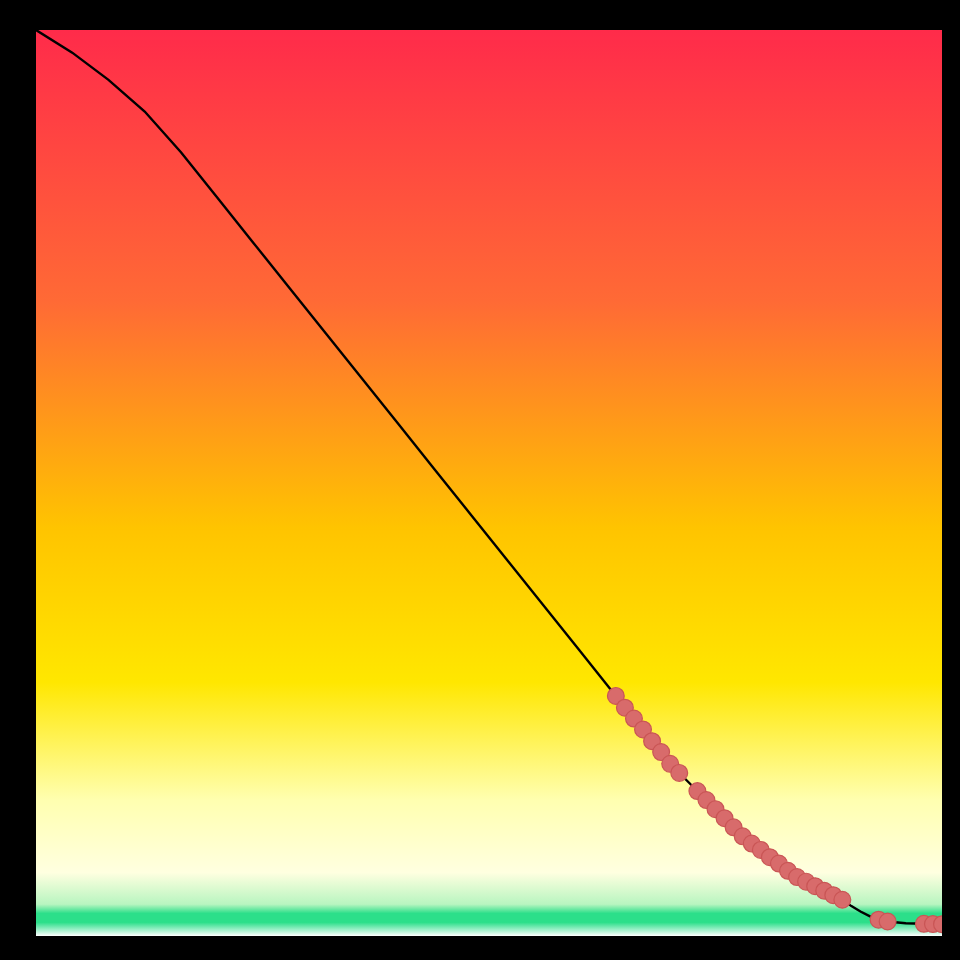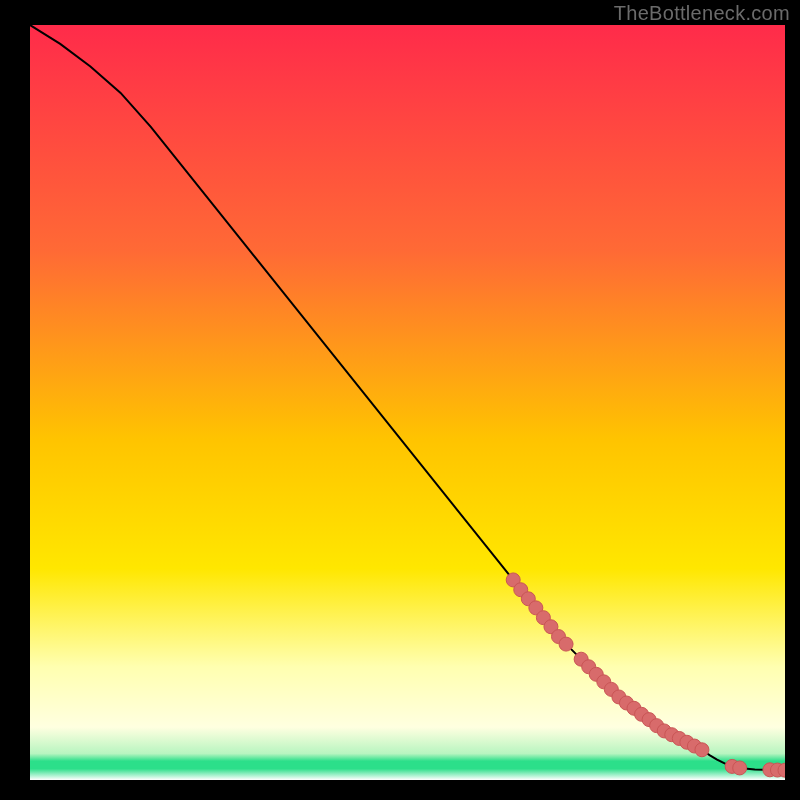--- a/index.html
+++ b/index.html
@@ -38,21 +38,20 @@
     display: block;
     width: 755px;
     height: 755px;
   }
 </style>
 </head>
 <body>
 
 <div class="frame">
 
-  <div class="watermark">TheBottleneck.com</div>
 
   <div class="plot">
     <svg viewBox="0 0 755 755">
       <defs>
         <linearGradient id="bg-grad" x1="0" y1="0" x2="0" y2="1">
             <stop offset="0.00%" stop-color="#ff2b4a"></stop>
             <stop offset="30.00%" stop-color="#ff6a35"></stop>
             <stop offset="55.00%" stop-color="#ffc400"></stop>
             <stop offset="72.00%" stop-color="#ffe700"></stop>
             <stop offset="85.00%" stop-color="#ffffb0"></stop>

